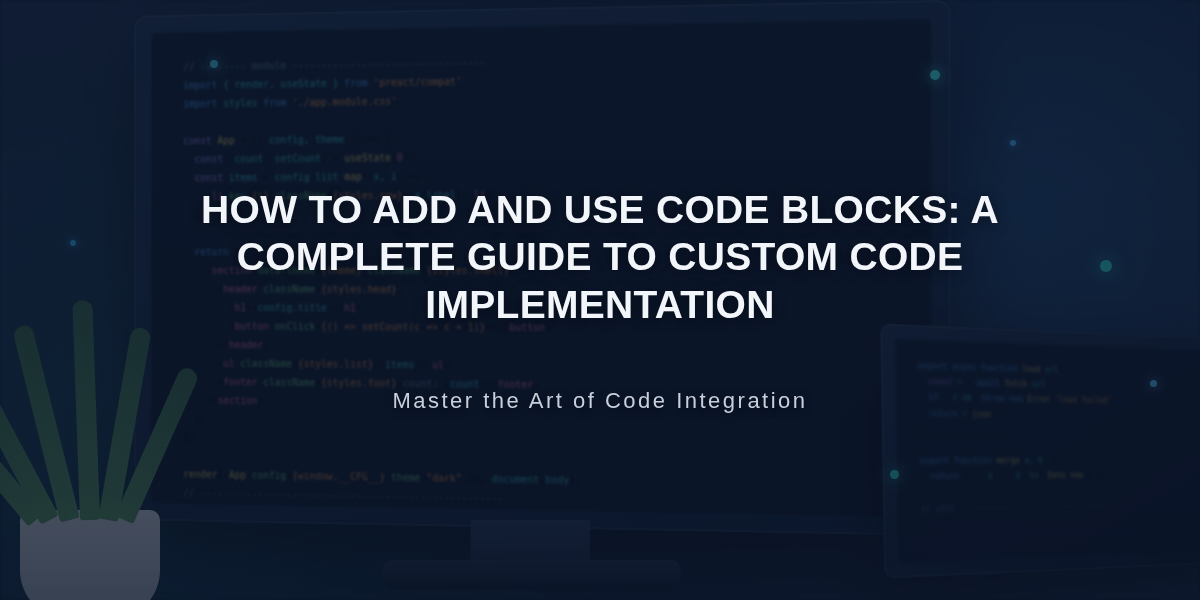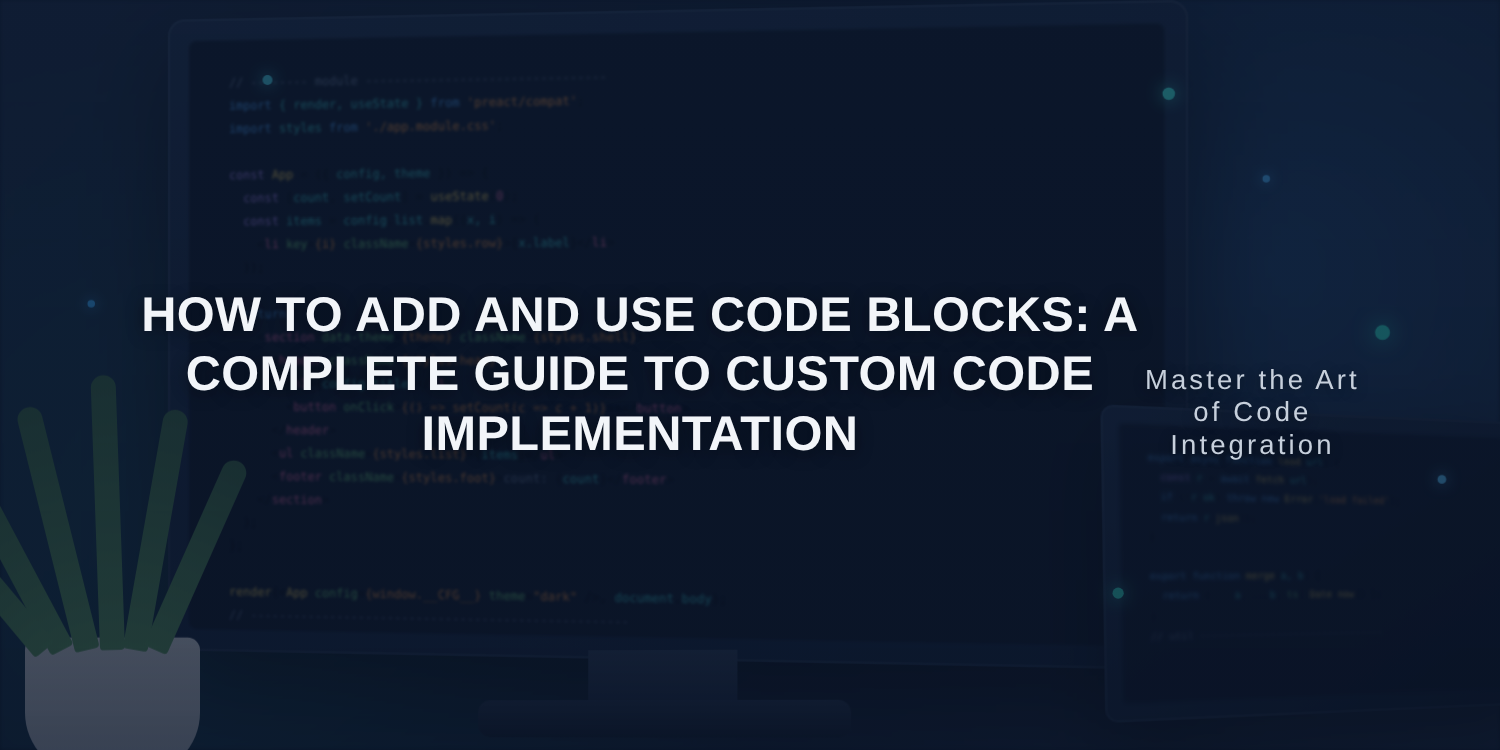--- a/index.html
+++ b/index.html
@@ -128,21 +128,21 @@
 
     
     .overlay {
       position: absolute; inset: 0;
       background: linear-gradient(rgba(12,24,46,0.68), rgba(10,20,40,0.72));
     }
 
     .content {
       position: absolute; inset: 0;
       display: flex;
-      flex-direction: row;
+      flex-direction: column;
       align-items: center;
       justify-content: center;
       text-align: center;
       padding: 0 110px;
     }
     .title {
       color: #f2f5f9;
       font-weight: 800;
       font-size: 39px;
       line-height: 1.22;

